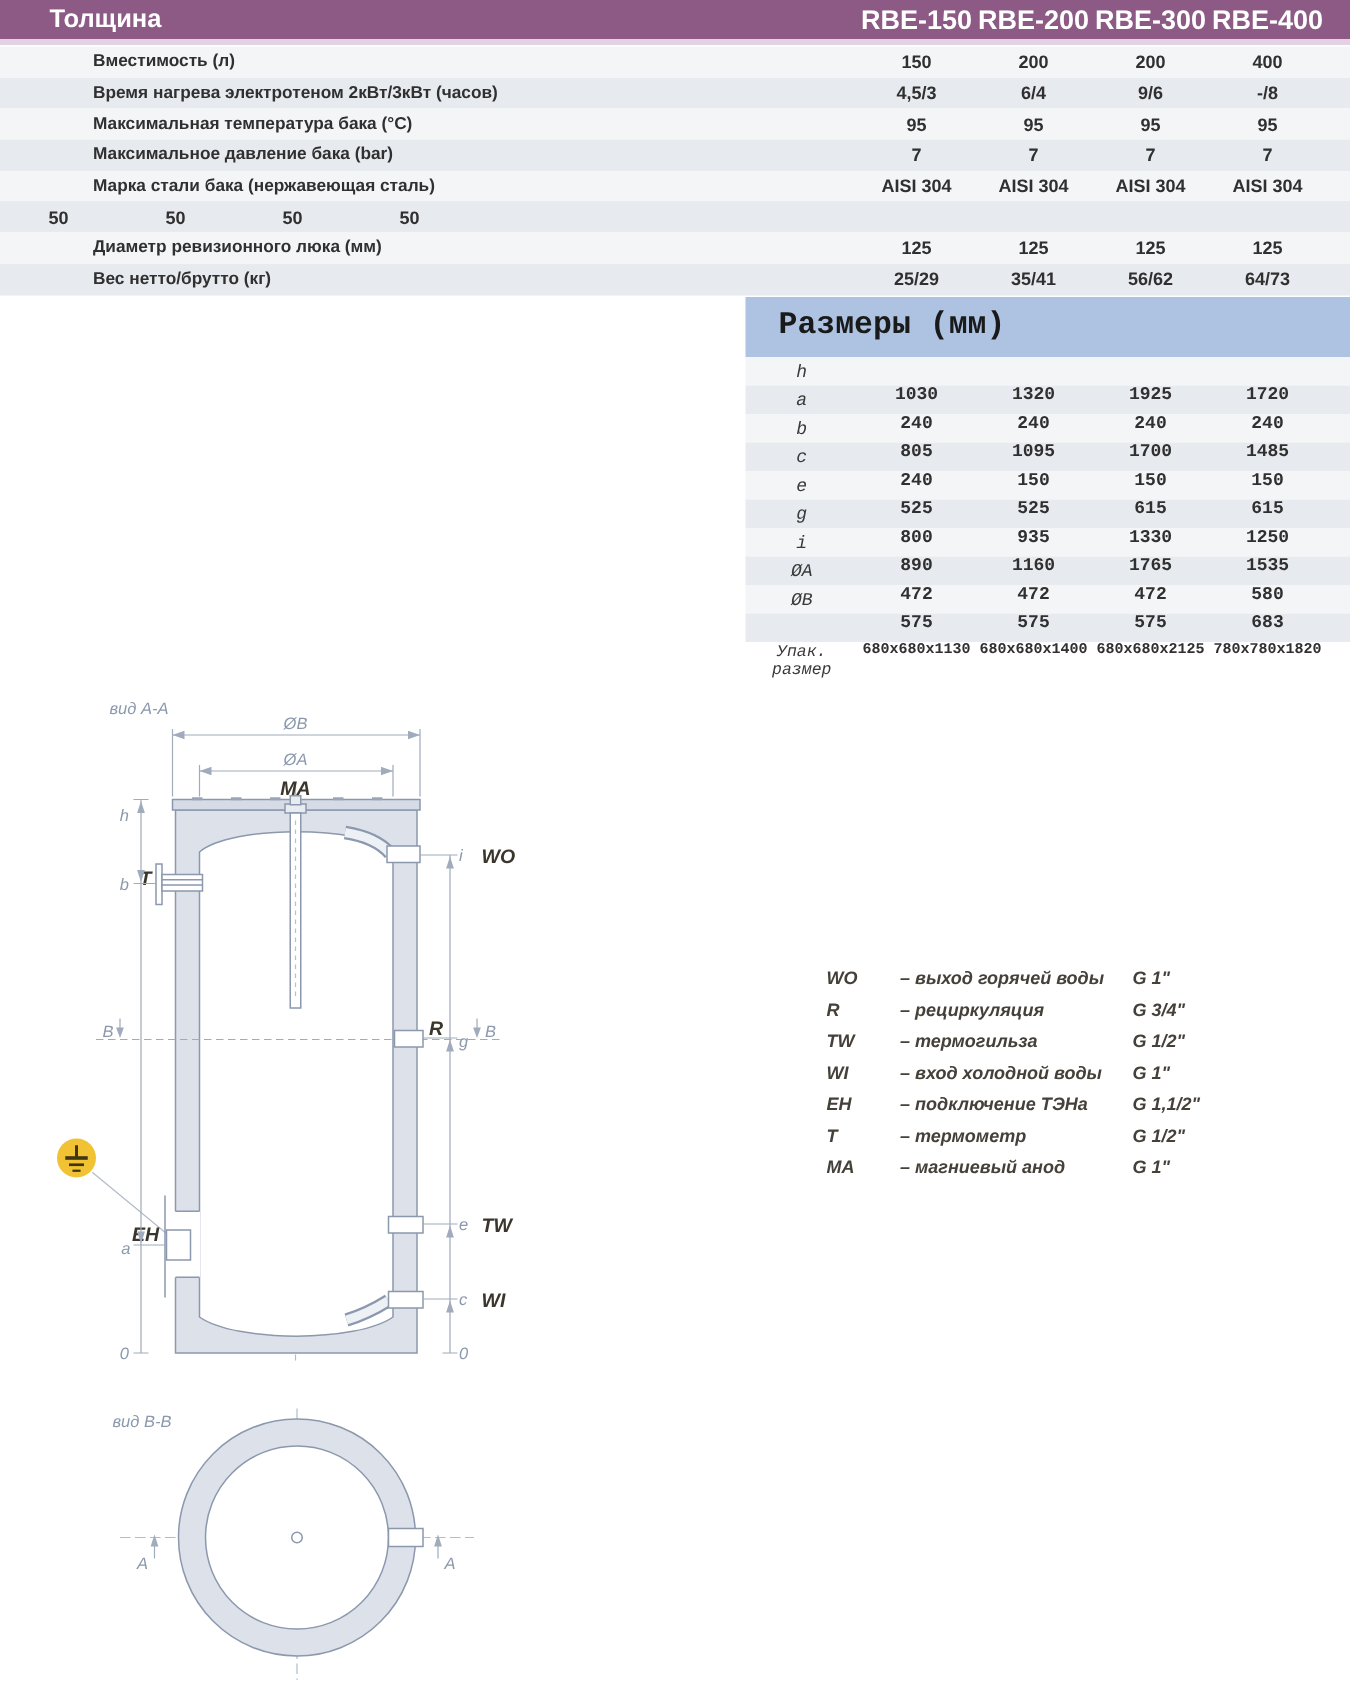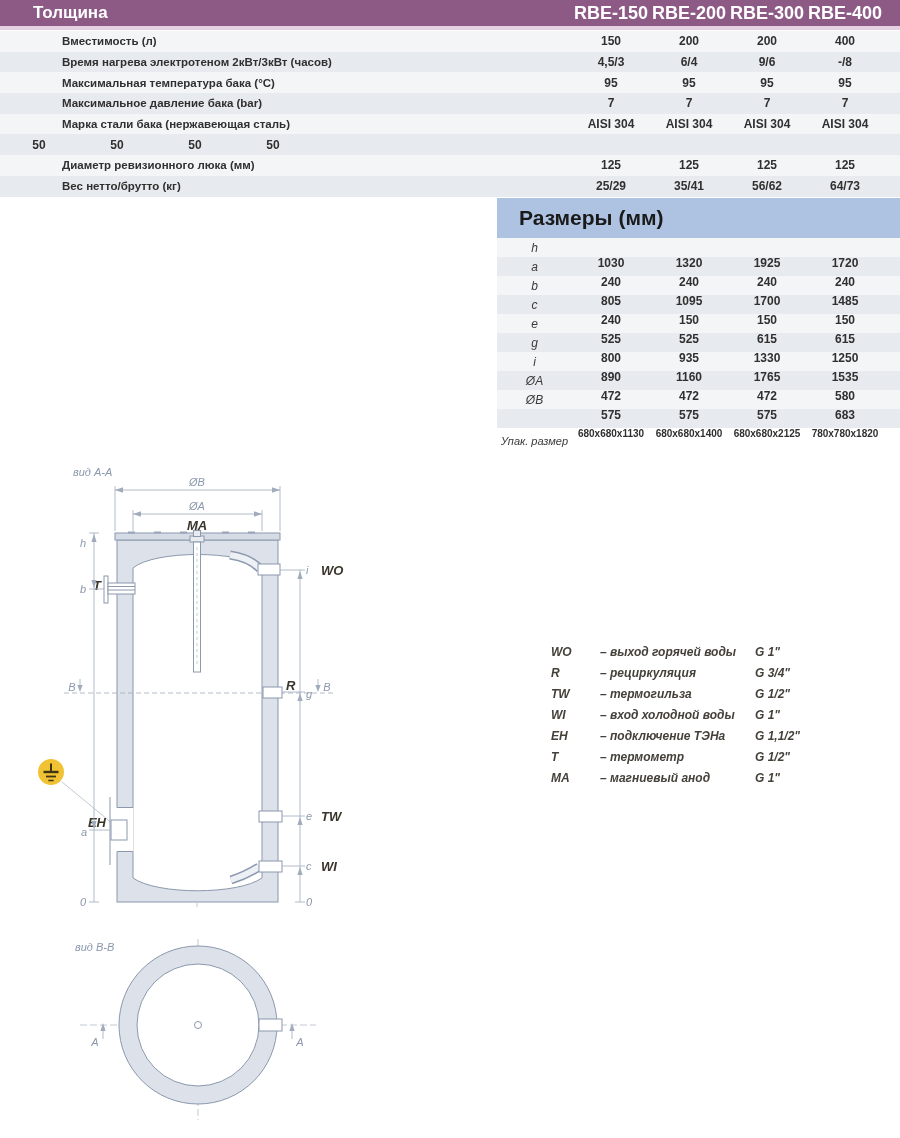--- a/index.html
+++ b/index.html
@@ -17,21 +17,21 @@
   
   .spec-table{position:absolute;left:0;top:31px;width:900px;}
   .srow{display:flex;height:20.7px;align-items:center;}
   .srow::after{content:"";width:16px;}
   .bg-a{background:#f3f5f7;}
   .bg-b{background:#e7eaee;}
   .srow-label{flex:1;padding-left:51px;font-size:11.5px;font-weight:bold;color:#303030;margin-left:11px;}
   .scell{width:78px;text-align:center;font-size:12px;font-weight:bold;color:#303030;}
 
   
-  .dims{position:absolute;left:497px;top:198px;width:403px;}
+  .dims{position:absolute;left:497px;top:198px;width:403px;font-family:Liberation Mono, monospace;}
   .dims-header{height:40px;background:#aec3e2;line-height:40px;padding-left:22px;
     font-size:21px;font-weight:bold;color:#1a1a1a;}
   .drow{display:flex;height:19px;align-items:center;}
   .drow-label{width:75px;text-align:center;font-style:italic;font-size:12px;color:#3a3a3a;}
   .dcell{width:78px;text-align:center;font-size:12px;font-weight:bold;color:#303030;margin-top:30px;}
   .drow.pack .drow-label{font-size:11px;margin-top:45px;}
   .drow.pack .dcell{font-size:10px;}
 
   
   .legend{position:absolute;left:551px;top:641px;width:260px;}

